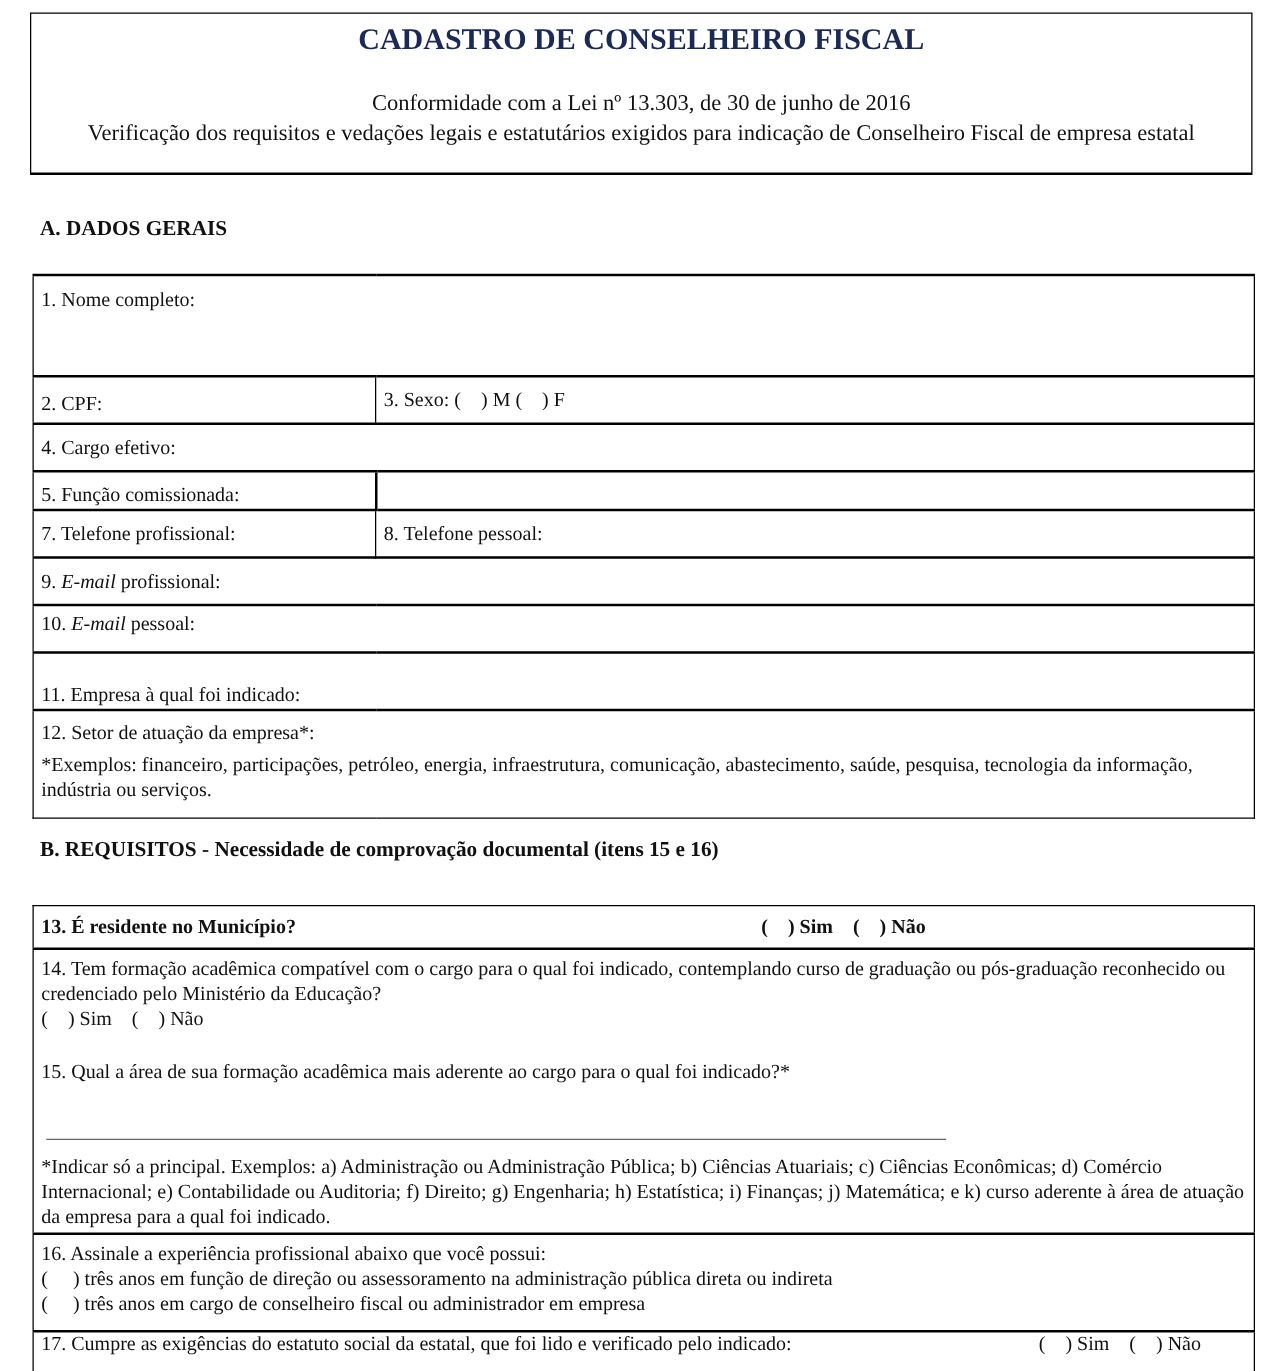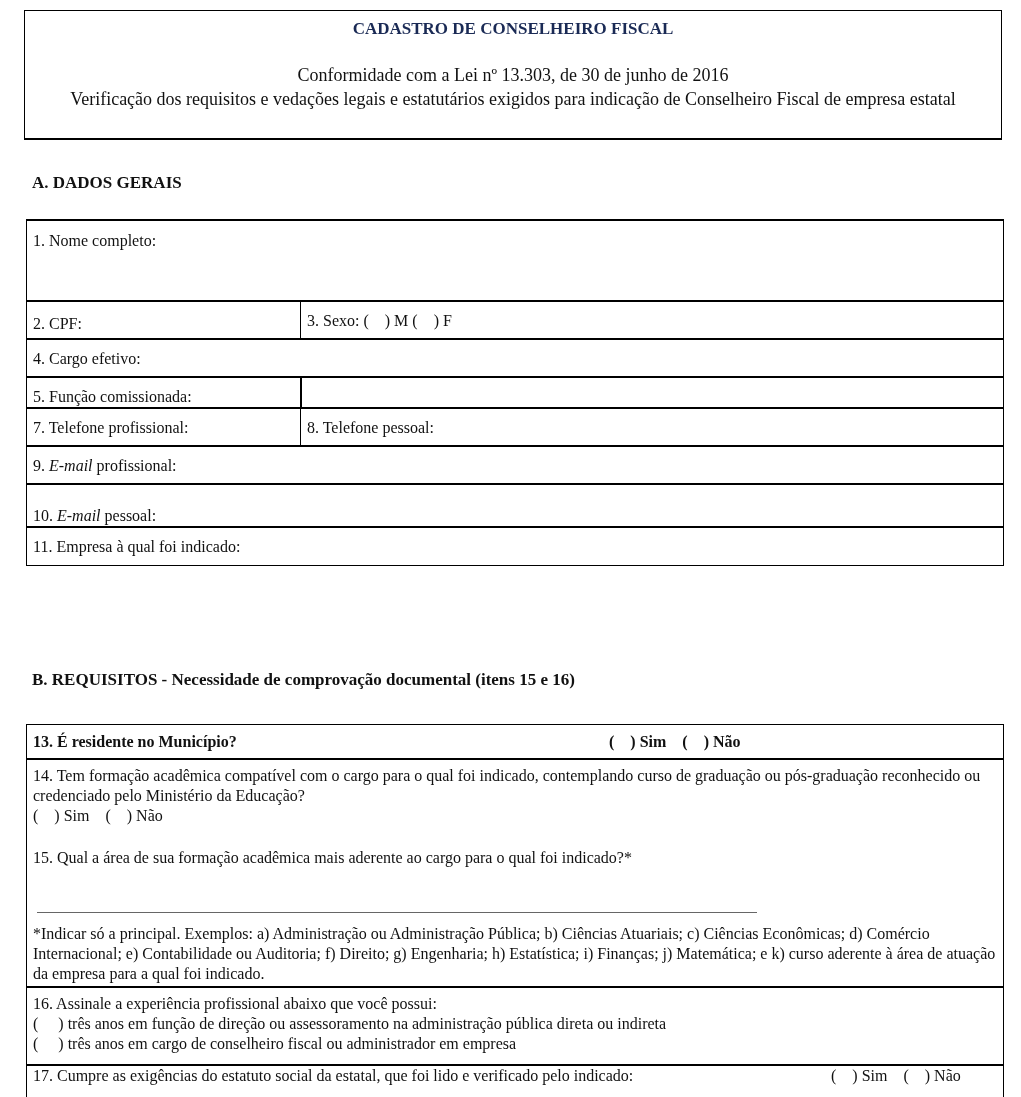--- a/index.html
+++ b/index.html
@@ -1,18 +1,18 @@
 <!DOCTYPE html>
 <html><head>
 <meta charset="utf-8">
 <style>
   html, body { margin:0; padding:0; background:#fff; }
   body { width:1021px; height:1097px; position:relative; font-family:"Liberation Serif", serif; color:#111; font-size:16px; }
   .header-box { position:absolute; left:24px; top:10px; width:978px; height:130px; border:1px solid #000; border-bottom:2px solid #000; box-sizing:border-box; text-align:center; }
-  .header-title { color:#1a2a55; font-weight:bold; font-size:17px; margin-top:8px; }
+  .header-title { color:#1a2a55; font-weight:bold; font-size:24px; margin-top:8px; }
   .header-sub { font-size:18px; margin-top:24px; line-height:24px; }
   .section-title { position:absolute; left:32px; font-weight:bold; font-size:17px; }
   table.form { position:absolute; left:26px; width:978px; border-collapse:collapse; table-layout:fixed; }
   table.form td { border-left:1px solid #000; border-right:1px solid #000; border-top:2px solid #000; border-bottom:1px solid #000; padding:0 6px; vertical-align:top; font-size:16px; line-height:20px; }
   .sx { white-space:pre; }
   .opt { white-space:pre; }
   .blank-line { display:inline-block; width:720px; border-bottom:1px solid #666; height:1px; margin-left:4px; }
 </style>
 </head>
 <body>
@@ -56,28 +56,34 @@
     <td style="padding-top:9px;"><span>8. Telefone pessoal:</span></td>
   </tr>
   <tr style="height:38px;">
     <td colspan="2" style="padding-top:9px;">
       <span>9.</span>
       <i>E-mail</i>
       <span>profissional:</span>
     </td>
   </tr>
   <tr style="height:38px;">
-    <td colspan="2" style="padding-top:21px;">
+    <td colspan="2" style="padding-top:5px;">
       <span>10.</span>
       <i>E-mail</i>
       <span>pessoal:</span>
     </td>
   </tr>
   <tr style="height:38px;">
-    <td colspan="2" style="padding-top:9px;"><span>11. Empresa à qual foi indicado:</span></td>
+    <td colspan="2" style="padding-top:24px;"><span>11. Empresa à qual foi indicado:</span></td>
+  </tr>
+  <tr style="height:86px;">
+    <td colspan="2" style="padding-top:8px; border-bottom:1px solid #000;">
+      <div style="margin-bottom:6px;">12. Setor de atuação da empresa*:</div>
+      <div>*Exemplos:  financeiro, participações, petróleo, energia, infraestrutura, comunicação, abastecimento, saúde, pesquisa, tecnologia da informação, indústria ou serviços.</div>
+    </td>
   </tr>
 </tbody>
   </table>
 
 <div class="section-title" style="top:670px;">B. REQUISITOS - Necessidade de comprovação documental (itens 15 e 16)</div>
 
 <table class="form" style="top:724px;">
   <tbody>
       <tr style="height:34px;font-weight:bold;">
     <td style="padding-top:7px; border-top-width:1px;">

